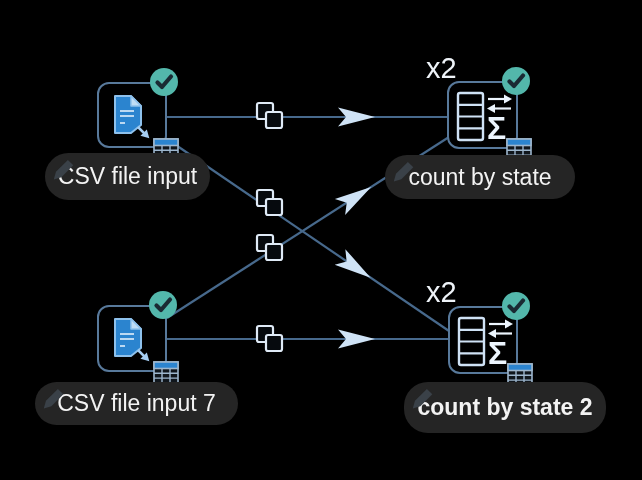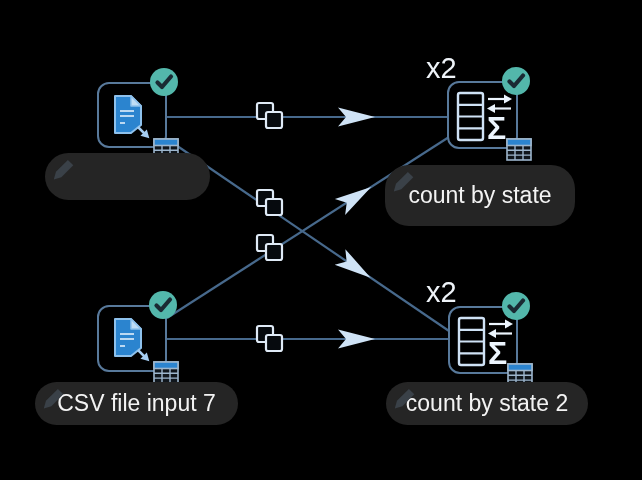--- a/index.html
+++ b/index.html
@@ -100,34 +100,35 @@
   <use href="#check" transform="translate(516,306)"></use>
 </svg>
 
 <div class="mult" style="left:426px;top:55px;">x2</div>
 <div class="mult" style="left:426px;top:279px;">x2</div>
 
 <div class="pill" style="left:45px;top:153px;width:165px;height:47px;">
   <svg class="pencil" width="26" height="26" viewBox="0 0 24 24">
     <path d="M3.5,22.5 L5.5,15.5 L16.5,4.5 L21.5,9.5 L10.5,20.5 Z" fill="#3a4148"></path>
   </svg>
+  <span>CSV file input</span>
 </div>
 
-<div class="pill" style="left:385px;top:165px;width:190px;height:61px;">
+<div class="pill" style="left:385px;top:155px;width:190px;height:44px;">
   <svg class="pencil" width="26" height="26" viewBox="0 0 24 24">
     <path d="M3.5,22.5 L5.5,15.5 L16.5,4.5 L21.5,9.5 L10.5,20.5 Z" fill="#3a4148"></path>
   </svg>
   <span>count by state</span>
 </div>
 
 <div class="pill" style="left:35px;top:382px;width:203px;height:43px;">
   <svg class="pencil" width="26" height="26" viewBox="0 0 24 24">
     <path d="M3.5,22.5 L5.5,15.5 L16.5,4.5 L21.5,9.5 L10.5,20.5 Z" fill="#3a4148"></path>
   </svg>
   <span>CSV file input 7</span>
 </div>
 
-<div class="pill" style="left:386px;top:382px;width:202px;height:43px;">
+<div class="pill" style="left:404px;top:382px;width:202px;height:51px;font-weight:bold;">
   <svg class="pencil" width="26" height="26" viewBox="0 0 24 24">
     <path d="M3.5,22.5 L5.5,15.5 L16.5,4.5 L21.5,9.5 L10.5,20.5 Z" fill="#3a4148"></path>
   </svg>
   <span>count by state 2</span>
 </div>
 
 </body></html>

